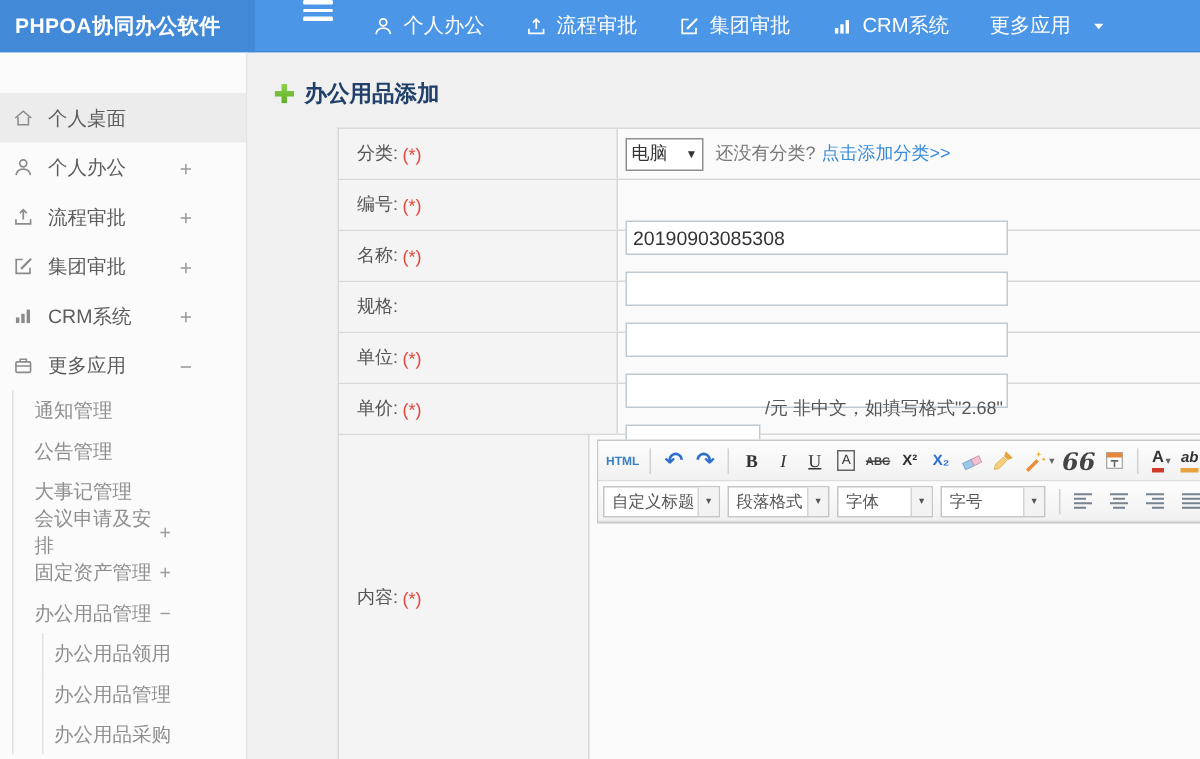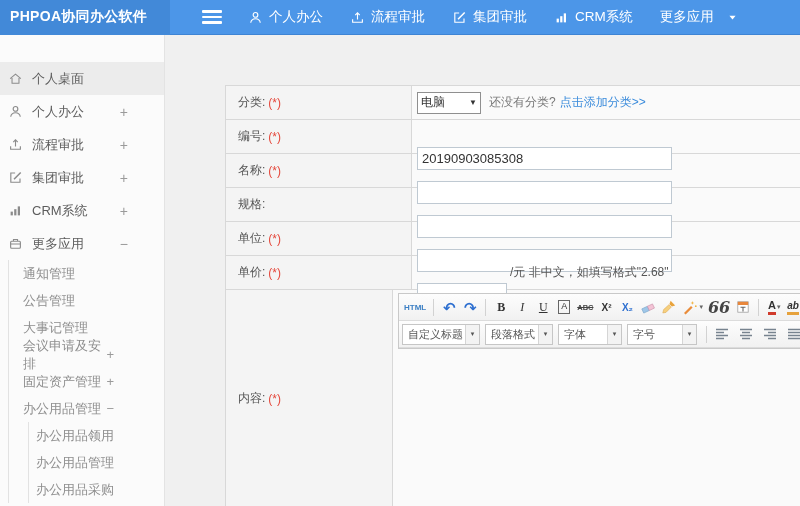--- a/index.html
+++ b/index.html
@@ -3,21 +3,21 @@
 <meta charset="utf-8">
 <style>
   * { margin:0; padding:0; box-sizing:border-box; }
   html,body { width:800px; height:506px; }
   body { font-family:"Liberation Sans","DejaVu Sans",sans-serif; background:#f0f0f0; }
   .screen { position:relative; width:800px; height:506px; overflow:hidden; background:#f0f0f0; }
 
   
   .topbar { position:absolute; left:0; top:0; width:800px; height:35px;
     background:var(--topbar-bg,#4c96e8); border-bottom:1px solid #3e84d4;
-    display:flex; align-items:center; color:#fff; }
+    display:flex; color:#fff; }
   .brand { width:170px; height:35px; background:var(--brand-bg,#4289d8);
     display:flex; align-items:center; padding-left:10px;
     font-size:14px; font-weight:bold; letter-spacing:.3px; }
   .hamburger { margin-left:32px; width:20px; height:14px; display:flex;
     flex-direction:column; justify-content:space-between; cursor:pointer; }
   .hamburger span { display:block; height:2.6px; background:#fff; border-radius:1px; }
   .topnav { display:flex; align-items:center; margin-left:26px; gap:27px; }
   .nav-item { display:flex; align-items:center; gap:6px; font-size:13.5px; cursor:pointer; white-space:nowrap; }
   .nav-item .nicon { display:flex; color:#fff; }
   .nav-item .caret { display:flex; margin-left:7px; }
@@ -52,21 +52,21 @@
   .frow.tall { height:217px; }
   .fcell.label { width:186px; background:#f4f4f4; border-right:1px solid #d8d8d8;
     display:flex; align-items:center; padding-left:12px; font-size:12px; color:#555; gap:3px; }
   .fcell.value { flex:1; display:flex; align-items:center; padding-left:5px; font-size:12px; color:#555; overflow:visible; }
   .frow.tall .fcell.value { align-items:flex-start; padding-top:3px; }
   .req { color:var(--required-color,#e5493d); font-style:normal; font-size:12px; }
   .txt { height:23px; border:1px solid #bfc9d2; background:#fff; font-size:13px; color:#333;
     padding:0 4px; font-family:"Liberation Sans","DejaVu Sans",sans-serif;margin-top:44px; }
   .txt.wide { width:255px; }
   .txt.small { width:90px; }
-  .selectbox { width:64px; height:22px; border:1px solid #8f8f8f; background:#fff;
+  .selectbox { width:52px; height:22px; border:1px solid #8f8f8f; background:#fff;
     display:flex; align-items:center; font-size:12px; color:#333; padding:0 3px; cursor:pointer; }
   .selectbox .sval { flex:1; }
   .selectbox .scaret { font-size:8px; color:#333; }
   .hint { color:#777; margin-left:8px; }
   .addlink { color:var(--link-color,#3a8bdb); text-decoration:none; margin-left:4px; cursor:pointer; }
   .suffix { margin-left:3px; color:#555; }
 
   
   .editor { width:412px; border:1px solid #c9c9c9; background:#fff; display:flex; flex-direction:column; }
   .etoolbar { height:27px; background:linear-gradient(#fdfdfd,#f1f1f1); border-bottom:1px solid #dcdcdc;
@@ -242,20 +242,24 @@
       </div>
       <div class="sb-item lvl2">
         <span>办公用品管理</span>
       </div>
       <div class="sb-item lvl2">
         <span>办公用品采购</span>
       </div>
     </aside>
 
   <main class="content">
+    <div class="page-title">
+      <span class="plus-icon"></span>
+      <span class="ttl">办公用品添加</span>
+    </div>
 
     <div class="form">
 
       <div class="frow">
         <div class="fcell label">
           <span>分类:</span>
           <em class="req">(*)</em>
         </div>
         <div class="fcell value">
           <div class="selectbox">

